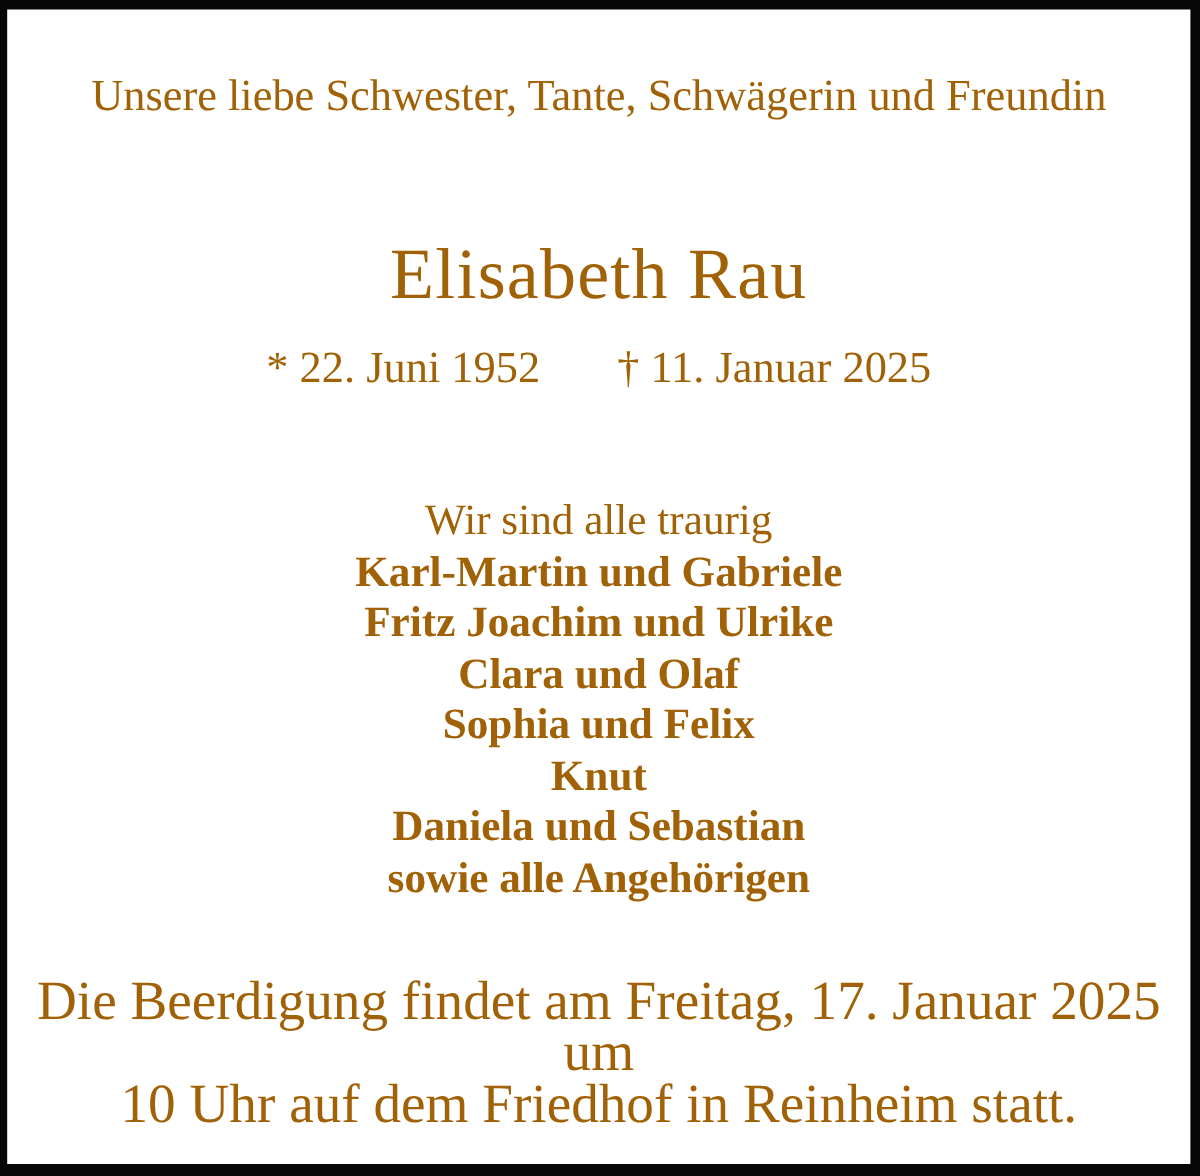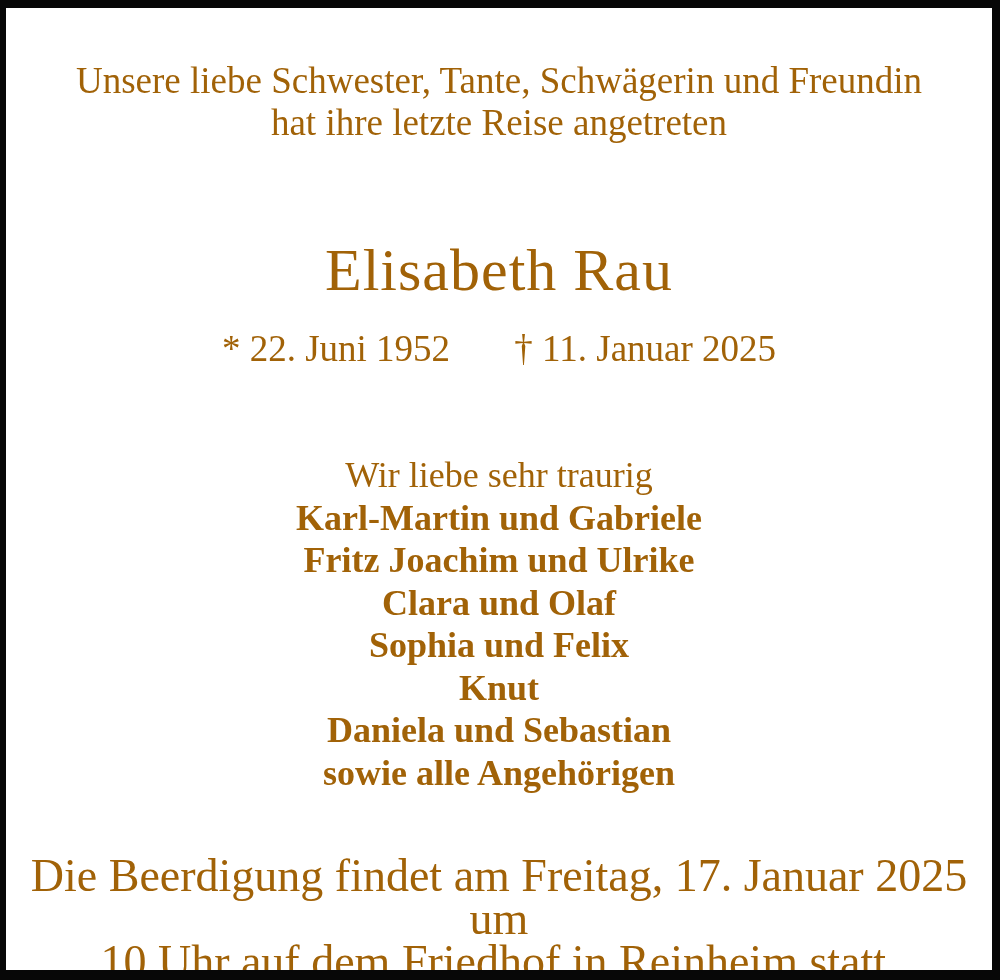--- a/index.html
+++ b/index.html
@@ -54,32 +54,31 @@
     line-height: 43px;
   }
 </style>
 </head>
 <body>
 
 <div class="page">
 
   <div class="intro">
     <div>Unsere liebe Schwester, Tante, Schwägerin und Freundin</div>
-    <div>hat ihre letzte Reise angetreten</div>
   </div>
 
   <h1 class="name">Elisabeth Rau</h1>
 
   <div class="dates">
     <span class="birth">* 22. Juni 1952</span>
     <span class="death">† 11. Januar 2025</span>
   </div>
 
   <div class="mourning">
-    <div class="mourning-intro">Wir liebe sehr traurig</div>
+    <div class="mourning-intro">Wir sind alle traurig</div>
     <div class="mourner">Karl-Martin und Gabriele</div>
     <div class="mourner">Fritz Joachim und Ulrike</div>
     <div class="mourner">Clara und Olaf</div>
     <div class="mourner">Sophia und Felix</div>
     <div class="mourner">Knut</div>
     <div class="mourner">Daniela und Sebastian</div>
     <div class="mourner">sowie alle Angehörigen</div>
   </div>
 
   <div class="funeral">

